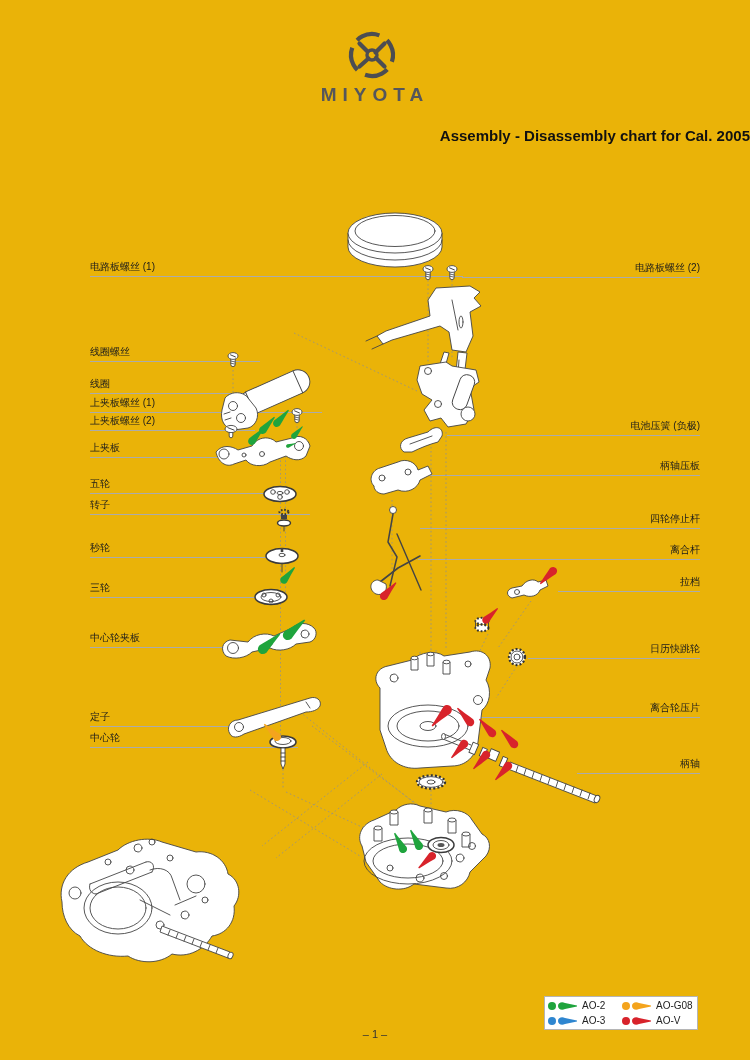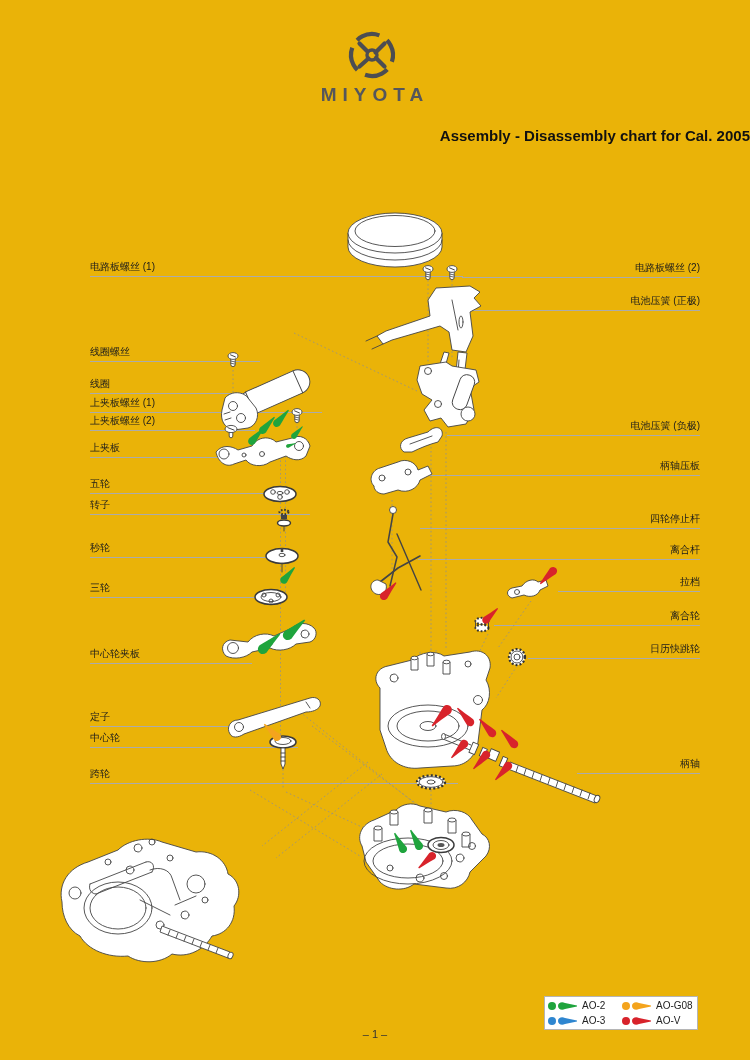--- a/index.html
+++ b/index.html
@@ -48,34 +48,32 @@
   <div class="lbl lbl-l" style="top:261px;width:373px"><span>电路板螺丝 (1)</span></div>
   <div class="lbl lbl-l" style="top:346px;width:170px"><span>线圈螺丝</span></div>
   <div class="lbl lbl-l" style="top:378px;width:195px"><span>线圈</span></div>
   <div class="lbl lbl-l" style="top:397px;width:232px"><span>上夹板螺丝 (1)</span></div>
   <div class="lbl lbl-l" style="top:415px;width:165px"><span>上夹板螺丝 (2)</span></div>
   <div class="lbl lbl-l" style="top:442px;width:160px"><span>上夹板</span></div>
   <div class="lbl lbl-l" style="top:478px;width:205px"><span>五轮</span></div>
   <div class="lbl lbl-l" style="top:499px;width:220px"><span>转子</span></div>
   <div class="lbl lbl-l" style="top:542px;width:208px"><span>秒轮</span></div>
   <div class="lbl lbl-l" style="top:582px;width:197px"><span>三轮</span></div>
-  <div class="lbl lbl-l" style="top:648px;width:162px"><span>中心轮夹板</span></div>
+  <div class="lbl lbl-l" style="top:632px;width:162px"><span>中心轮夹板</span></div>
   <div class="lbl lbl-l" style="top:711px;width:168px"><span>定子</span></div>
   <div class="lbl lbl-l" style="top:732px;width:208px"><span>中心轮</span></div>
-  <div class="lbl lbl-l" style="top:768px;width:368px"><span>跨轮</span></div>
 
   <div class="lbl lbl-r" style="top:262px;width:238px"><span>电路板螺丝 (2)</span></div>
-  <div class="lbl lbl-r" style="top:295px;width:242px"><span>电池压簧 (正极)</span></div>
   <div class="lbl lbl-r" style="top:460px;width:272px"><span>柄轴压板</span></div>
   <div class="lbl lbl-r" style="top:420px;width:253px"><span>电池压簧 (负极)</span></div>
   <div class="lbl lbl-r" style="top:513px;width:280px"><span>四轮停止杆</span></div>
   <div class="lbl lbl-r" style="top:544px;width:282px"><span>离合杆</span></div>
   <div class="lbl lbl-r" style="top:576px;width:142px"><span>拉档</span></div>
-  <div class="lbl lbl-r" style="top:610px;width:206px"><span>离合轮</span></div>
   <div class="lbl lbl-r" style="top:643px;width:172px"><span>日历快跳轮</span></div>
+  <div class="lbl lbl-r" style="top:702px;width:298px"><span>离合轮压片</span></div>
   <div class="lbl lbl-r" style="top:758px;width:123px"><span>柄轴</span></div>
 
   <svg id="art" width="750" height="1060" viewBox="0 0 750 1060">
     <defs>
       <path id="drop" d="M0,-3.4 C-4.6,-3 -4.6,3 0,3.4 C5,2.4 10.5,1.2 15,0.5 L15,-0.5 C10.5,-1.2 5,-2.4 0,-3.4 Z"></path>
       <g id="screwA">
         <path d="M-2.2,2 L-2.2,8.6 Q-2.2,10.6 0,10.6 Q2.2,10.6 2.2,8.6 L2.2,2 Z" fill="#fff" stroke="#444" stroke-width=".9"></path>
         <line x1="-2.2" y1="5" x2="2.2" y2="6" stroke="#444" stroke-width=".8"></line>
         <line x1="-2.2" y1="7.2" x2="2.2" y2="8.2" stroke="#444" stroke-width=".8"></line>
         <ellipse cx="0" cy="0" rx="5" ry="3.4" fill="#fff" stroke="#444" stroke-width=".9"></ellipse>

